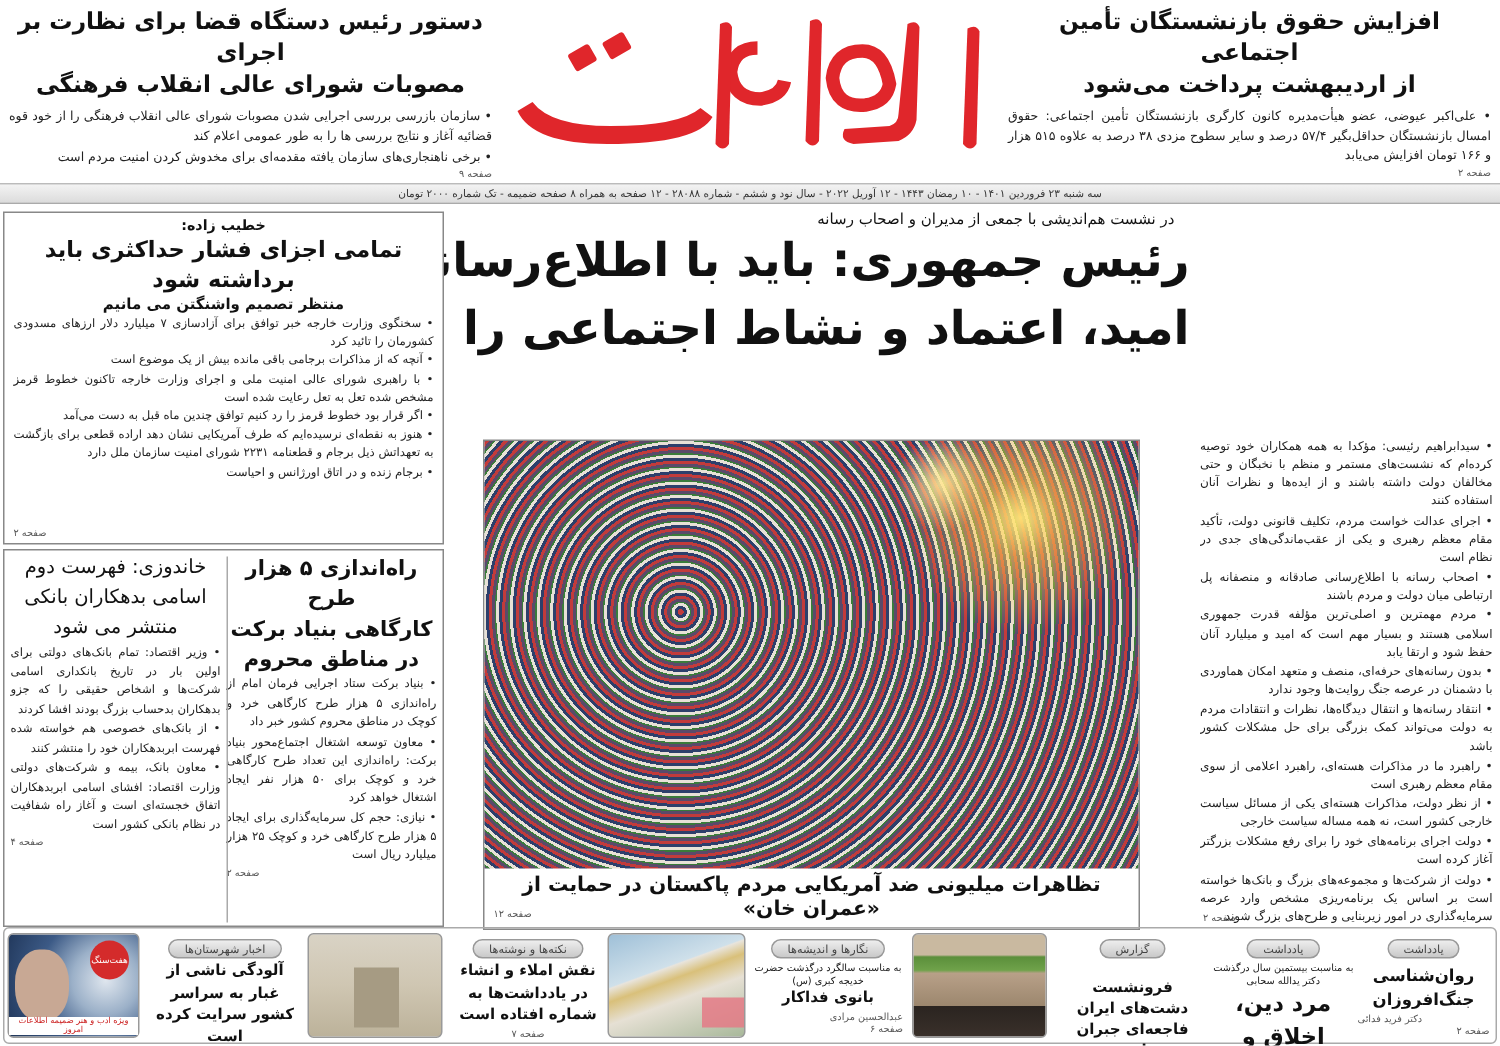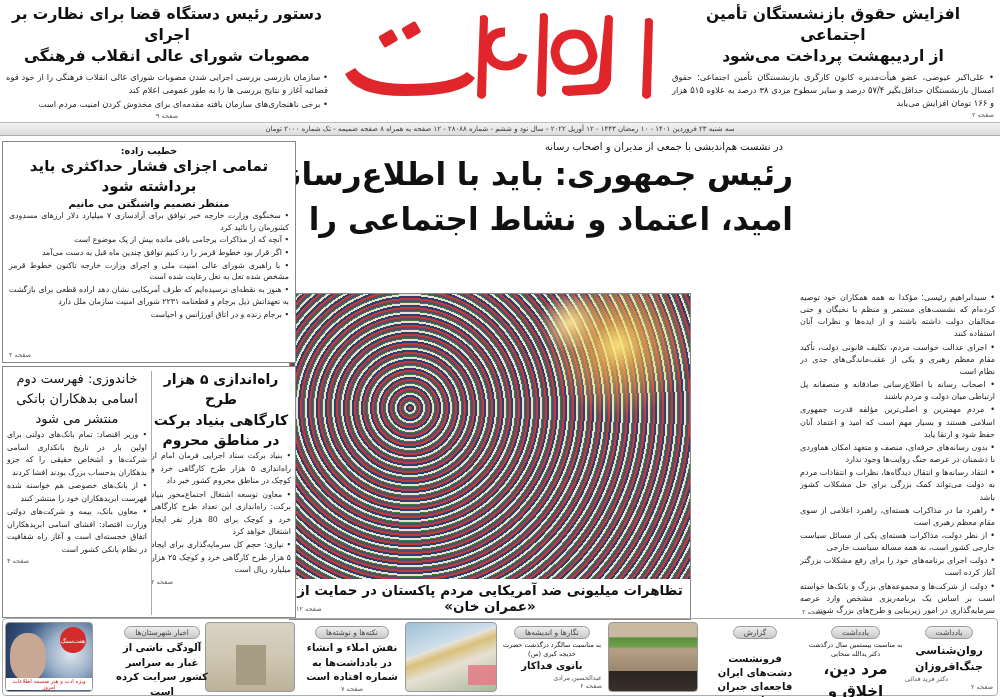--- a/index.html
+++ b/index.html
@@ -50,77 +50,77 @@
 
 </div>
 
 <div class="abs" style="left:6px;top:4px;width:322px">
   <div class="hl" style="font-size:15.5px">دستور رئیس دستگاه قضا برای نظارت بر اجرای</div>
   <div class="hl" style="font-size:15.5px">مصوبات شورای عالی انقلاب فرهنگی</div>
   <div class="bul" style="margin-top:4px">
     <div>• سازمان بازرسی بررسی اجرایی شدن مصوبات شورای عالی انقلاب فرهنگی را از خود قوه قضائیه آغاز و نتایج بررسی ها را به طور عمومی اعلام کند</div>
     <div>• برخی ناهنجاری‌های سازمان یافته مقدمه‌ای برای مخدوش کردن امنیت مردم است</div>
   </div>
-  <div class="pg" style="text-align:center">صفحه ۹</div>
+  <div class="pg" style="text-align:right">صفحه ۹</div>
 </div>
 
 <div id="datebar" class="abs">سه شنبه ۲۳ فروردین ۱۴۰۱ - ۱۰ رمضان ۱۴۴۳ - ۱۲ آوریل ۲۰۲۲ - سال نود و ششم - شماره ۲۸۰۸۸ - ۱۲ صفحه به همراه ۸ صفحه ضمیمه - تک شماره ۲۰۰۰ تومان</div>
 
 <div class="abs" style="left:305px;top:141px;width:488px">
   <div style="font-size:10px;text-align:right;padding-right:10px">در نشست هم‌اندیشی با جمعی از مدیران و اصحاب رسانه</div>
   <div class="hl" style="font-size:31px;line-height:1.45;text-align:right;white-space:nowrap">رئیس جمهوری: باید با اطلاع‌رسانی مسئولانه</div>
   <div class="hl" style="font-size:31px;line-height:1.45;text-align:right;white-space:nowrap">امید، اعتماد و نشاط اجتماعی را بالا ببریم</div>
 </div>
 
-<div class="abs box" style="left:289px;top:293px;width:402px;height:327px;padding:0">
+<div class="abs box" style="left:322px;top:293px;width:438px;height:327px;padding:0">
   <div class="photo" style="width:100%;height:285px"></div>
   <div style="font-size:13.5px;font-weight:bold;text-align:center;margin-top:3px">تظاهرات میلیونی ضد آمریکایی مردم پاکستان در حمایت از «عمران خان»</div>
   <div class="pg" style="position:absolute;left:6px;bottom:6px">صفحه ۱۲</div>
 </div>
 
 <div class="abs" style="left:800px;top:292px;width:195px;height:326px;overflow:hidden">
   <div class="bul" style="font-size:8px;line-height:1.52">
     <div>• سیدابراهیم رئیسی: مؤکدا به همه همکاران خود توصیه کرده‌ام که نشست‌های مستمر و منظم با نخبگان و حتی مخالفان دولت داشته باشند و از ایده‌ها و نظرات آنان استفاده کنند</div>
     <div>• اجرای عدالت خواست مردم، تکلیف قانونی دولت، تأکید مقام معظم رهبری و یکی از عقب‌ماندگی‌های جدی در نظام است</div>
     <div>• اصحاب رسانه با اطلاع‌رسانی صادقانه و منصفانه پل ارتباطی میان دولت و مردم باشند</div>
-    <div>• مردم مهمترین و اصلی‌ترین مؤلفه قدرت جمهوری اسلامی هستند و بسیار مهم است که امید و اعتماد آنان حفظ شود و ارتقا یابد</div>
+    <div>• مردم مهمترین و اصلی‌ترین مؤلفه قدرت جمهوری اسلامی هستند و بسیار مهم است که امید و میلیارد آنان حفظ شود و ارتقا یابد</div>
     <div>• بدون رسانه‌های حرفه‌ای، منصف و متعهد امکان هماوردی با دشمنان در عرصه جنگ روایت‌ها وجود ندارد</div>
     <div>• انتقاد رسانه‌ها و انتقال دیدگاه‌ها، نظرات و انتقادات مردم به دولت می‌تواند کمک بزرگی برای حل مشکلات کشور باشد</div>
     <div>• راهبرد ما در مذاکرات هسته‌ای، راهبرد اعلامی از سوی مقام معظم رهبری است</div>
     <div>• از نظر دولت، مذاکرات هسته‌ای یکی از مسائل سیاست خارجی کشور است، نه همه مساله سیاست خارجی</div>
     <div>• دولت اجرای برنامه‌های خود را برای رفع مشکلات بزرگتر آغاز کرده است</div>
     <div>• دولت از شرکت‌ها و مجموعه‌های بزرگ و بانک‌ها خواسته است بر اساس یک برنامه‌ریزی مشخص وارد عرصه سرمایه‌گذاری در امور زیربنایی و طرح‌های بزرگ شوند</div>
 
   </div>
   <div class="pg" style="text-align:left;position:absolute;left:2px;bottom:2px">صفحه ۲</div>
 </div>
 
 <div class="abs box" style="left:2px;top:141px;width:294px;height:222px;padding:3px 6px">
   <div style="font-size:9.5px;font-weight:bold;text-align:center">خطیب زاده:</div>
   <div class="hl" style="font-size:15px">تمامی اجزای فشار حداکثری باید برداشته شود</div>
   <div class="hl" style="font-size:10px">منتظر تصمیم واشنگتن می مانیم</div>
   <div class="bul" style="font-size:7.8px;line-height:1.5">
     <div>• سخنگوی وزارت خارجه خبر توافق برای آزادسازی ۷ میلیارد دلار ارزهای مسدودی کشورمان را تائید کرد</div>
     <div>• آنچه که از مذاکرات برجامی باقی مانده بیش از یک موضوع است</div>
+    <div>• با راهبری شورای عالی امنیت ملی و اجرای وزارت خارجه تاکنون خطوط قرمز مشخص شده تعل به تعل رعایت شده است</div>
     <div>• اگر قرار بود خطوط قرمز را رد کنیم توافق چندین ماه قبل به دست می‌آمد</div>
-    <div>• با راهبری شورای عالی امنیت ملی و اجرای وزارت خارجه تاکنون خطوط قرمز مشخص شده تعل به تعل رعایت شده است</div>
     <div>• هنوز به نقطه‌ای نرسیده‌ایم که طرف آمریکایی نشان دهد اراده قطعی برای بازگشت به تعهداتش ذیل برجام و قطعنامه ۲۲۳۱ شورای امنیت سازمان ملل دارد</div>
     <div>• برجام زنده و در اتاق اورژانس و احیاست</div>
   </div>
   <div class="pg" style="position:absolute;left:6px;bottom:3px">صفحه ۲</div>
 </div>
 
 <div class="abs box" style="left:2px;top:366px;width:294px;height:252px">
   <div class="abs" style="right:4px;top:2px;width:140px">
     <div class="hl" style="font-size:14px;line-height:1.45">راه‌اندازی ۵ هزار طرح</div>
     <div class="hl" style="font-size:14px;line-height:1.45">کارگاهی بنیاد برکت</div>
     <div class="hl" style="font-size:14px;line-height:1.45">در مناطق محروم</div>
     <div class="bul" style="font-size:7.8px;line-height:1.6">
       <div>• بنیاد برکت ستاد اجرایی فرمان امام از راه‌اندازی ۵ هزار طرح کارگاهی خرد و کوچک در مناطق محروم کشور خبر داد</div>
-      <div>• معاون توسعه اشتغال اجتماع‌محور بنیاد برکت: راه‌اندازی این تعداد طرح کارگاهی خرد و کوچک برای 80 هزار نفر ایجاد اشتغال خواهد کرد</div>
+      <div>• معاون توسعه اشتغال اجتماع‌محور بنیاد برکت: راه‌اندازی این تعداد طرح کارگاهی خرد و کوچک برای ۵۰ هزار نفر ایجاد اشتغال خواهد کرد</div>
       <div>• نیازی: حجم کل سرمایه‌گذاری برای ایجاد ۵ هزار طرح کارگاهی خرد و کوچک ۲۵ هزار میلیارد ریال است</div>
     </div>
     <div class="pg" style="text-align:left">صفحه ۲</div>
   </div>
   <div class="abs" style="left:4px;top:2px;width:140px;border-left:none">
     <div class="hl" style="font-size:13px;font-weight:normal;line-height:1.55">خاندوزی: فهرست دوم</div>
     <div class="hl" style="font-size:13px;font-weight:normal;line-height:1.55">اسامی بدهکاران بانکی</div>
     <div class="hl" style="font-size:13px;font-weight:normal;line-height:1.55">منتشر می شود</div>
     <div class="bul" style="font-size:7.8px;line-height:1.6">
       <div>• وزیر اقتصاد: تمام بانک‌های دولتی برای اولین بار در تاریخ بانکداری اسامی شرکت‌ها و اشخاص حقیقی را که جزو بدهکاران بدحساب بزرگ بودند افشا کردند</div>
@@ -172,21 +172,21 @@
 <div class="tease" style="left:302px;width:100px">
   <span class="tag">نکته‌ها و نوشته‌ها</span>
   <div class="t" style="font-size:10px;line-height:1.45;margin-top:2px">نقش املاء و انشاء در یادداشت‌ها به شماره افتاده است</div>
   <div class="pg" style="text-align:center">صفحه ۷</div>
 </div>
 
 <div class="thumb" style="left:205px;width:90px;background:linear-gradient(#d9d3c5 0,#cfc6b2 50%,#bcb29a 100%)">
   <div style="position:absolute;left:30px;top:22px;width:30px;height:40px;background:#a69b83"></div>
 </div>
 
-<div class="tease" style="left:112px;width:100px">
+<div class="tease" style="left:100px;width:100px">
   <span class="tag">اخبار شهرستان‌ها</span>
   <div class="t" style="font-size:10px;line-height:1.45;margin-top:2px">آلودگی ناشی از غبار به سراسر کشور سرایت کرده است</div>
   
 </div>
 
 <div class="thumb" style="left:5px;width:88px;background:radial-gradient(circle at 75% 45%,#dfe6ee 0,#9bb0c8 30%,#3c5a86 60%,#1f3558 100%)">
   <div style="position:absolute;left:4px;top:10px;width:36px;height:48px;border-radius:45%;background:#c8a894"></div>
   <div style="position:absolute;right:6px;top:4px;width:26px;height:26px;border-radius:50%;background:#d42b2b;color:#fff;font-size:6px;display:flex;align-items:center;justify-content:center;text-align:center">هفت‌سنگ</div>
   <div style="position:absolute;bottom:1px;left:0;right:0;font-size:5.5px;color:#c22;text-align:center;background:#fff">ویژه ادب و هنر ضمیمه اطلاعات امروز</div>
 </div>

